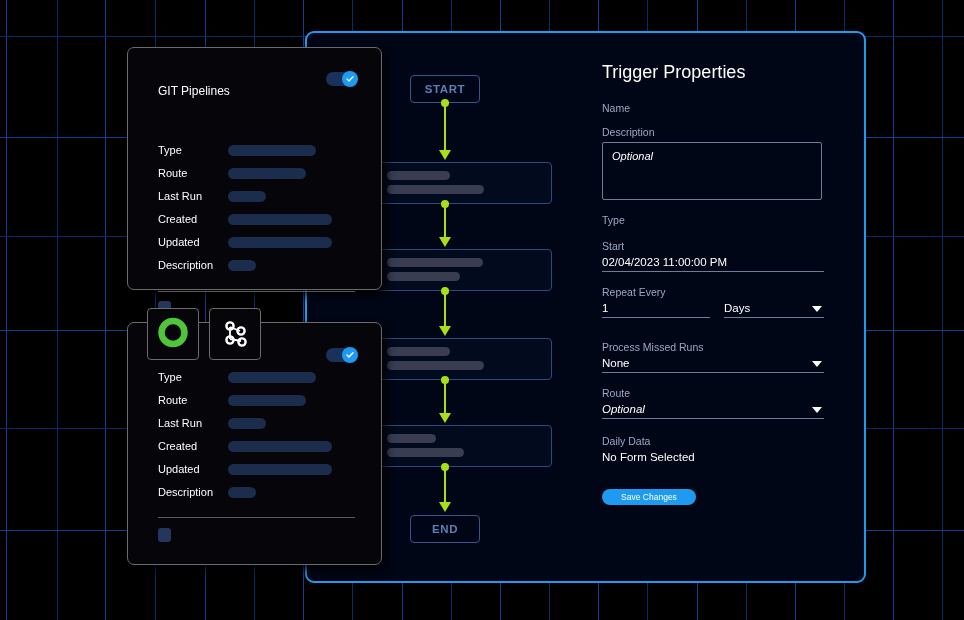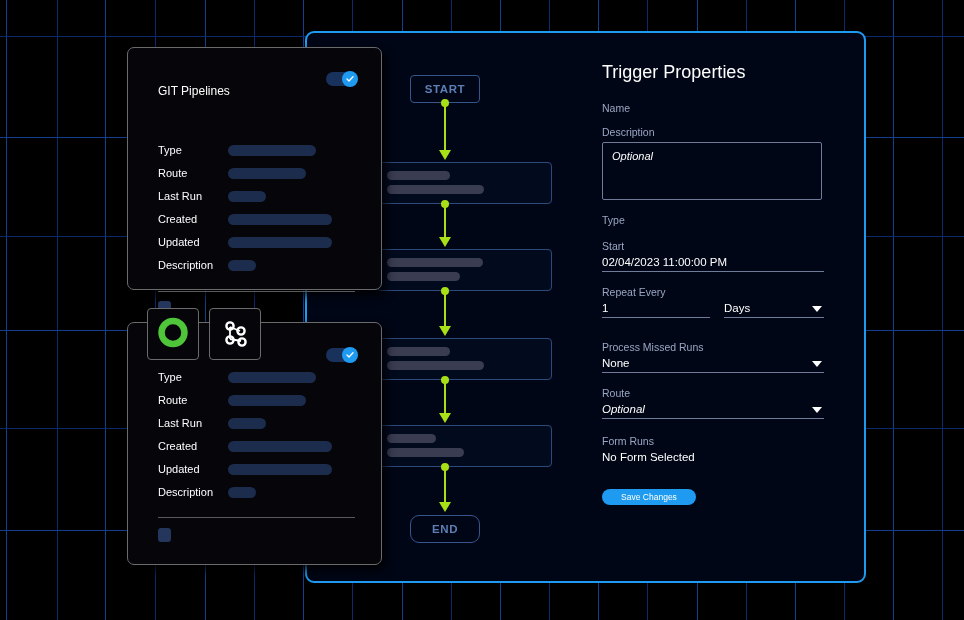--- a/index.html
+++ b/index.html
@@ -283,21 +283,21 @@
     </div>
     <div class="stepnode" style="left:72px; top:307px;">
       <div class="skel" style="width:63px;"></div>
       <div class="skel" style="width:97px;"></div>
     </div>
     <div class="stepnode" style="left:72px; top:394px;">
       <div class="skel" style="width:49px;"></div>
       <div class="skel" style="width:77px;"></div>
     </div>
 
-    <div class="terminal" style="left:105px; top:484px;border-radius:9px;">
+    <div class="terminal" style="left:105px; top:484px;">
       <span>END</span>
     </div>
 
     <div class="conn" style="left:139px; top:72px; height:50px;"></div>
     <div class="conn-dot" style="left:136px; top:68px;"></div>
     <div class="conn-arrow" style="left:134px; top:119px;"></div>
 
     <div class="conn" style="left:139px; top:172px; height:38px;"></div>
     <div class="conn-dot" style="left:136px; top:169px;"></div>
     <div class="conn-arrow" style="left:134px; top:206px;"></div>
@@ -357,21 +357,21 @@
 
     <div class="field" style="margin-top:14px;">
       <span class="flabel">Route</span>
       <div class="sel-underline" style="width:222px; font-style:italic;">
         <span>Optional</span>
         <span class="caret"></span>
       </div>
     </div>
 
     <div class="field" style="margin-top:16px;">
-      <span class="flabel">Form Runs</span>
+      <span class="flabel">Daily Data</span>
       <div class="fvalue-plain">No Form Selected</div>
     </div>
 
     <button class="save-btn">Save Changes</button>
   </div>
 
   <div class="card" style="left:127px; top:47px; width:255px; height:243px;">
     <div class="card-title" style="top:36px;">GIT Pipelines</div>
     <div class="toggle" style="right:24px; top:24px;">
       <div class="toggle-knob">

